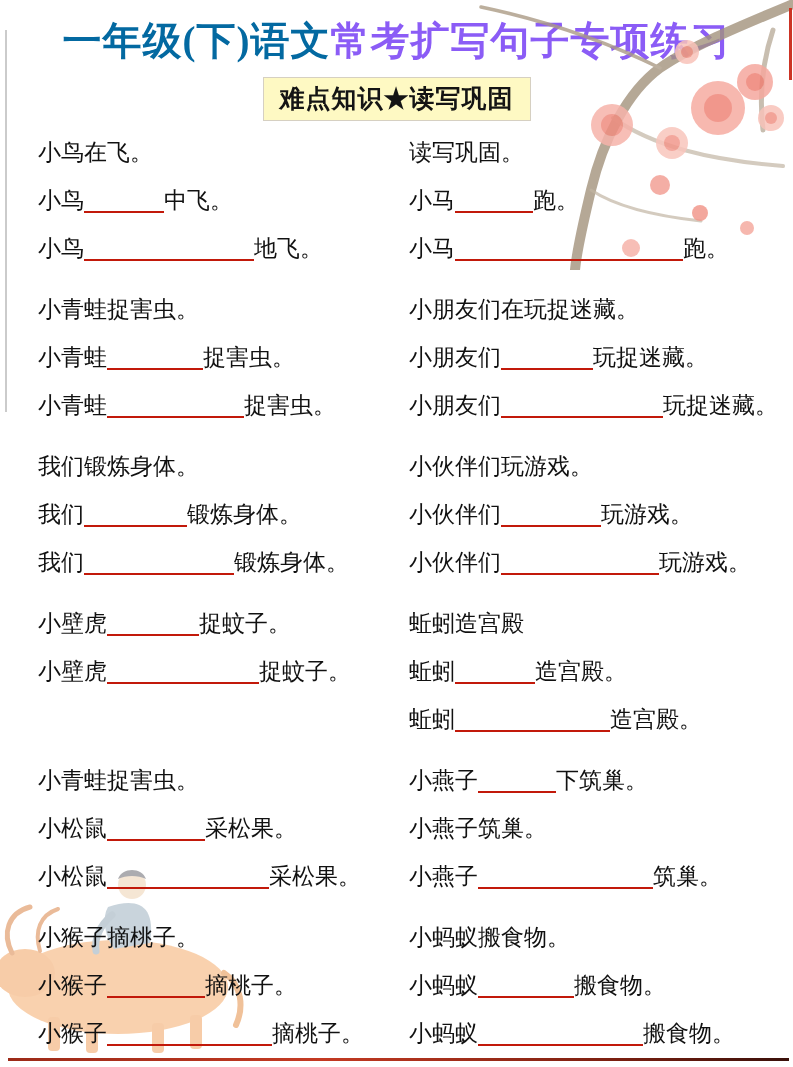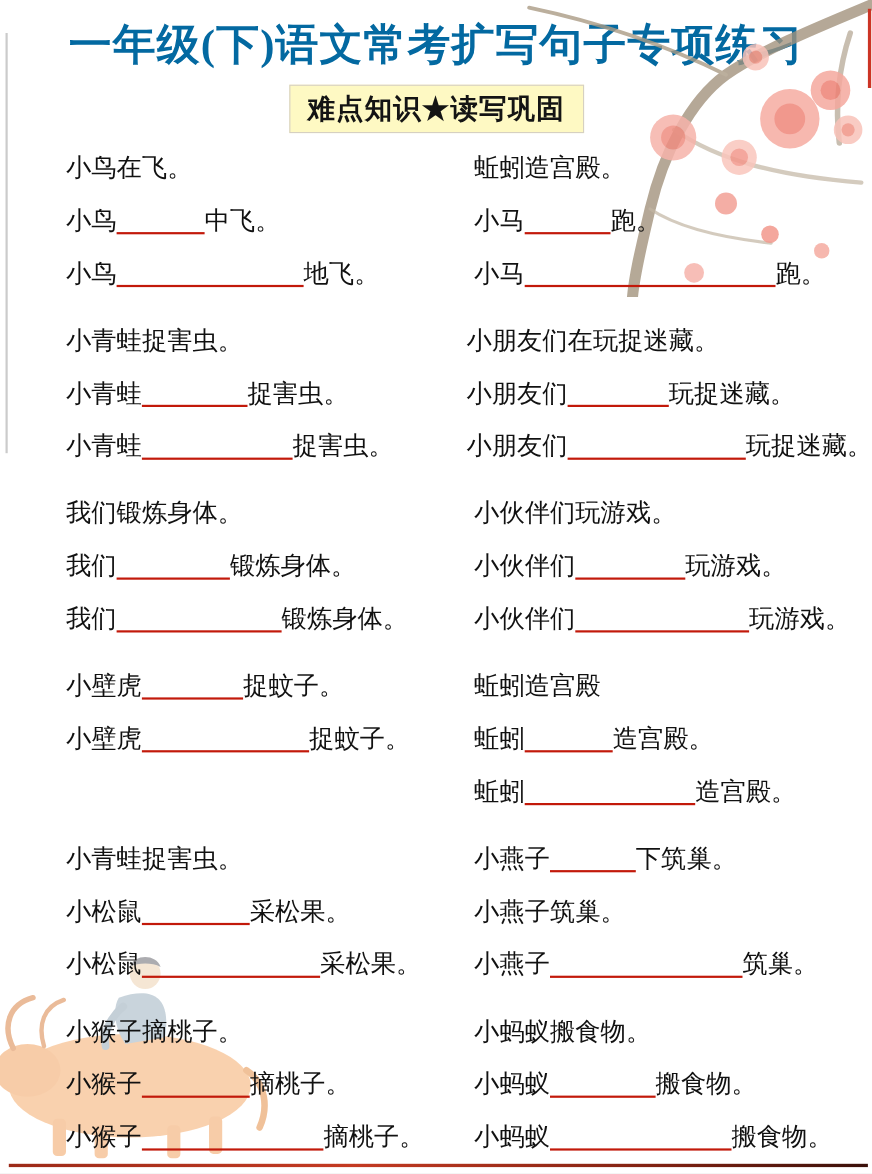--- a/index.html
+++ b/index.html
@@ -14,36 +14,36 @@
   }
   .title{
     margin:14px 0 0 0;
     text-align:center;
     font-size:39px;
     font-weight:bold;
     letter-spacing:1px;
     white-space:nowrap;
   }
   .t-black{color:#0369a1;}
-  .t-red{color:#0369a1;text-align:right;}
+  .t-red{color:#8b5cf6;text-align:right;}
   .subtitle-wrap{text-align:center;margin-top:9px;}
   .subtitle{
     display:inline-block;
     font-size:25px;
     font-weight:bold;
     color:#141414;
     background:#fef9c3;
     border:1px solid #d6d0c2;
     padding:4px 16px 5px 16px;
     letter-spacing:1px;
   }
   .content{
     position:relative;
     margin-top:8px;
-    padding-left:60px;
+    padding-left:38px;
     z-index:2;
   }
   .pair-row{display:flex;margin-bottom:13px;}
   .cell{display:block;}
   .cell.left{width:371px;}
   .cell.right{flex:1;}
   .line{
     height:48px;
     line-height:48px;
     font-size:23px;
@@ -131,21 +131,21 @@
   </div>
 
   <div class="content" id="content">
       <div class="pair-row">
         <div class="cell left">
           <div class="line"><span>小鸟在飞。</span></div>
           <div class="line"><span>小鸟</span><span class="blank" style="width: 80px;"></span><span>中飞。</span></div>
           <div class="line"><span>小鸟</span><span class="blank" style="width: 170px;"></span><span>地飞。</span></div>
         </div>
         <div class="cell right">
-          <div class="line"><span>蚯蚓造宫殿。</span></div>
+          <div class="line"><span>读写巩固。</span></div>
           <div class="line"><span>小马</span><span class="blank" style="width: 78px;"></span><span>跑。</span></div>
           <div class="line"><span>小马</span><span class="blank" style="width: 228px;"></span><span>跑。</span></div>
         </div>
       </div>
       <div class="pair-row">
         <div class="cell left">
           <div class="line"><span>小青蛙捉害虫。</span></div>
           <div class="line"><span>小青蛙</span><span class="blank" style="width: 96px;"></span><span>捉害虫。</span></div>
           <div class="line"><span>小青蛙</span><span class="blank" style="width: 137px;"></span><span>捉害虫。</span></div>
         </div>

